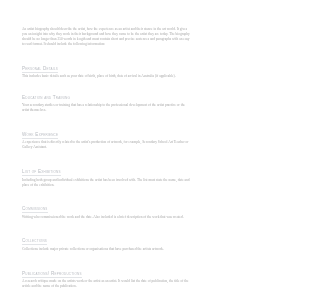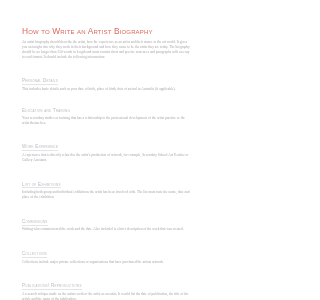--- a/index.html
+++ b/index.html
@@ -78,21 +78,20 @@
     color: #a8a8a8;
     margin: 0;
     max-width: 170px;
   }
 </style>
 </head>
 <body>
 
 <div class="page">
 
-  <h1 class="doc-title">How to Write an Artist Biography</h1>
 
   <p class="intro">An artist biography should describe the artist, how the experience as an artist and their stance in the art world. It gives you an insight into why they work in their background and how they came to be the artist they are today. The biography should be no longer than 250 words in length and must contain short and precise sentences and paragraphs with an easy to read format. It should include the following information:</p>
 
   <div class="section">
     <div class="sec-head">Personal Details</div>
     <p class="sec-body">This includes basic details such as your date of birth, place of birth, date of arrival in Australia (if applicable).</p>
   </div>
 
   <div class="section tight">
     <div class="sec-head plain">Education and Training</div>

